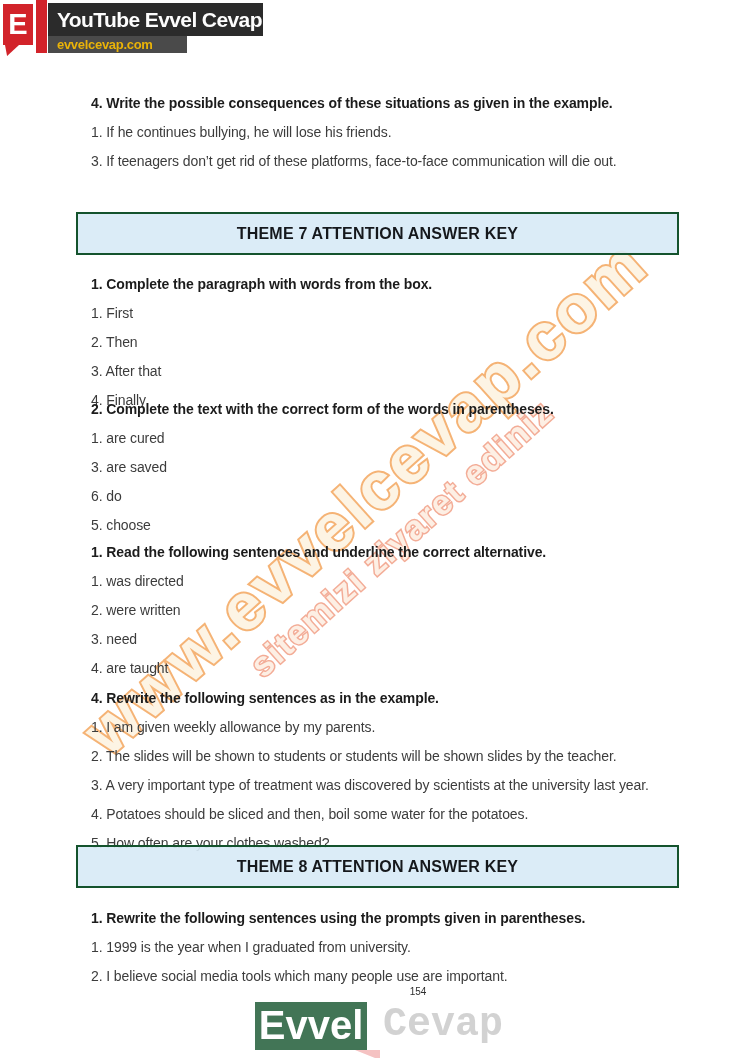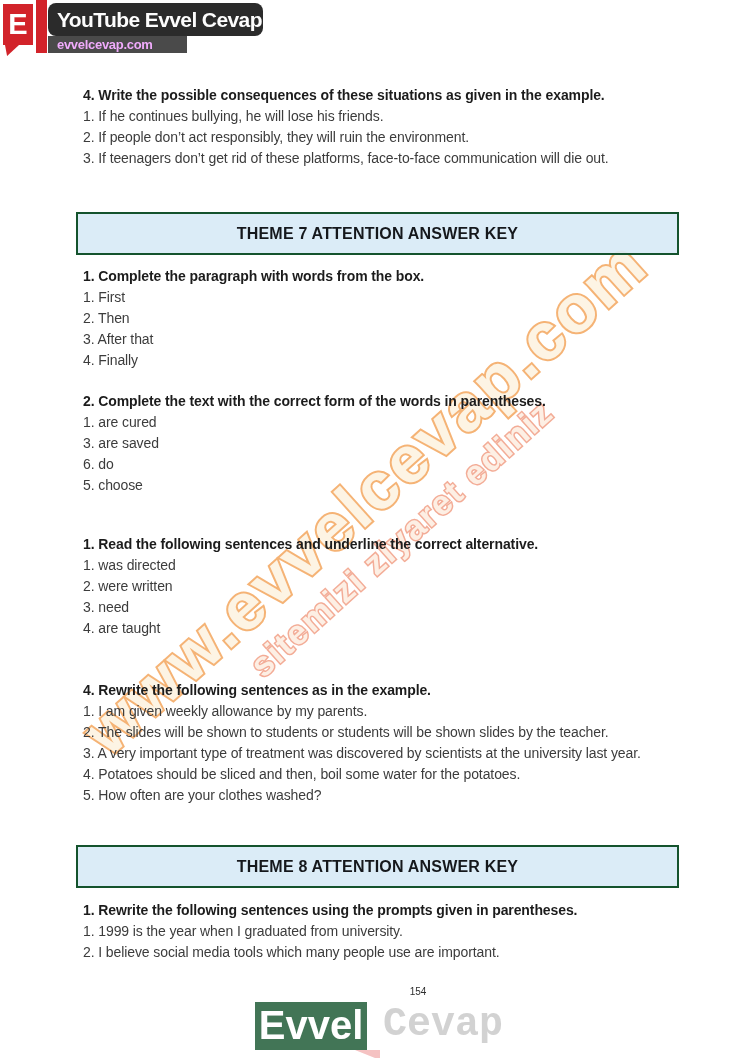--- a/index.html
+++ b/index.html
@@ -15,25 +15,25 @@
     text-align:center; line-height:41px; z-index:5;
   }
   .logo-e-tail {
     position:absolute; left:5px; top:45px; width:14px; height:11px;
     background:#d2232a; clip-path:polygon(0 0,100% 0,15% 100%); z-index:5;
   }
   .red-stripe { position:absolute; left:36px; top:0; width:11px; height:53px; background:#d2232a; z-index:5; }
   .bar-title {
     position:absolute; left:48px; top:3px; width:206px; height:33px;
     background:#2b2b2b; color:#fdfdfd; font-size:21px; font-weight:bold;
-    line-height:33px; padding-left:9px; letter-spacing:-0.6px; z-index:5; white-space:nowrap;border-radius:8px;
+    line-height:33px; padding-left:9px; letter-spacing:-0.6px; z-index:5; white-space:nowrap;
   }
   .bar-subtitle {
     position:absolute; left:48px; top:36px; width:130px; height:17px;
-    background:#4a4a4a; color:#f0abfc; font-size:13px; font-weight:bold;
+    background:#4a4a4a; color:#eab308; font-size:13px; font-weight:bold;
     line-height:17px; padding-left:9px; letter-spacing:-0.3px; z-index:5; white-space:nowrap;
   }
 
   
   .watermark {
     position:absolute; left:378px; top:512px; width:920px; z-index:1;
     transform:translate(-50%,-50%) rotate(-42deg);
     text-align:center; pointer-events:none; opacity:0.9; white-space:nowrap;
   }
   .wm-line1 {
@@ -41,21 +41,21 @@
     color:#fdf3e2; -webkit-text-stroke:4px #f4ab67; paint-order:stroke fill;
   }
   .wm-line2 {
     font-size:34px; font-weight:bold; letter-spacing:2px; line-height:42px;
     color:#fdeee2; -webkit-text-stroke:3px #f2a48c; paint-order:stroke fill;
     margin-top:-2px;
   }
 
   
   .qa { position:absolute; left:83px; right:36px; z-index:2; }
-  .qa p { margin:0; line-height:21px; font-size:14px; color:#3c3c3c; letter-spacing:-0.1px; }
+  .qa p { margin:8px; line-height:21px; font-size:14px; color:#3c3c3c; letter-spacing:-0.1px; }
   .qa p.q { font-weight:bold; color:#1c1c1c; }
 
   
   .banner {
     position:absolute; left:76px; width:599px; height:39px;
     background:rgba(216,234,246,0.92); border:2px solid #14532d;
     text-align:center; line-height:39px; font-weight:bold; font-size:16px;
     color:#15181c; letter-spacing:0.2px; z-index:3;
   }
 
@@ -91,21 +91,20 @@
   <div class="bar-subtitle">evvelcevap.com</div>
 
   <div class="watermark">
     <div class="wm-line1">www.evvelcevap.com</div>
     <div class="wm-line2">sitemizi ziyaret ediniz</div>
   </div>
 
   <section class="qa" style="top:85px">
     <p class="q">4. Write the possible consequences of these situations as given in the example.</p>
     <p class="a">1. If he continues bullying, he will lose his friends.</p>
-    <p class="a">2. If people don’t act responsibly, they will ruin the environment.</p>
     <p class="a">3. If teenagers don’t get rid of these platforms, face-to-face communication will die out.</p>
   </section>
 
   <div class="banner" style="top:212px">THEME 7 ATTENTION ANSWER KEY</div>
 
   <section class="qa" style="top:266px">
     <p class="q">1. Complete the paragraph with words from the box.</p>
     <p class="a">1. First</p>
     <p class="a">2. Then</p>
     <p class="a">3. After that</p>

